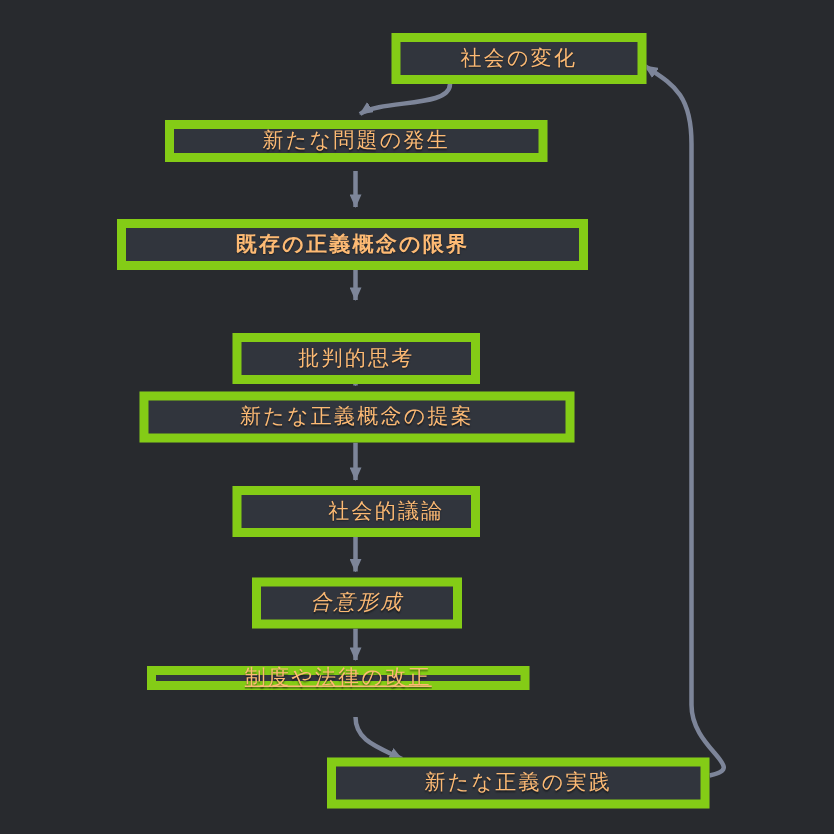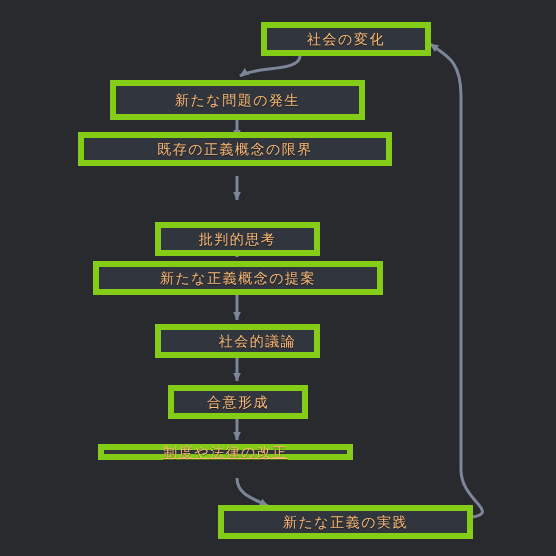--- a/index.html
+++ b/index.html
@@ -67,41 +67,41 @@
       <path d="M 237 419 L 237 440" marker-end="url(#arrowhead)"></path>
       <path d="M 237 478 C 237 494, 252 498, 268 506" marker-end="url(#arrowhead)"></path>
       <path d="M 473 517 C 500 512, 461 500, 461 470 L 461 96 C 461 62, 448 56, 430 44" marker-end="url(#arrowhead)"></path>
     </g>
   </svg>
 
   <div class="node" style="left:261px; top:22px; width:170px; height:34px;">
     <span class="node-label">社会の変化</span>
   </div>
 
-  <div class="node" style="left:110px; top:80px; width:255px; height:40px;">
+  <div class="node" style="left:110px; top:80px; width:255px; height:28px;">
     <span class="node-label">新たな問題の発生</span>
   </div>
 
-  <div class="node" style="left:78px; top:132px; width:314px; height:34px;">
+  <div class="node" style="left:78px; top:146px; width:314px; height:34px;font-weight:bold;">
     <span class="node-label">既存の正義概念の限界</span>
   </div>
 
   <div class="node" style="left:155px; top:204px; width:165px; height:34px;margin-top:18px;">
     <span class="node-label">批判的思考</span>
   </div>
 
   <div class="node" style="left:93px; top:261px; width:290px; height:34px;align-items:center;">
     <span class="node-label">新たな正義概念の提案</span>
   </div>
 
   <div class="node" style="left:155px; top:324px; width:165px; height:34px;padding-left:40px;">
     <span class="node-label">社会的議論</span>
   </div>
 
-  <div class="node" style="left:168px; top:385px; width:140px; height:34px;">
+  <div class="node" style="left:168px; top:385px; width:140px; height:34px;font-style:italic;">
     <span class="node-label">合意形成</span>
   </div>
 
   <div class="node" style="left:98px; top:444px; width:255px; height:16px;text-decoration:underline;">
     <span class="node-label">制度や法律の改正</span>
   </div>
 
   <div class="node" style="left:218px; top:505px; width:255px; height:34px;">
     <span class="node-label">新たな正義の実践</span>
   </div>

